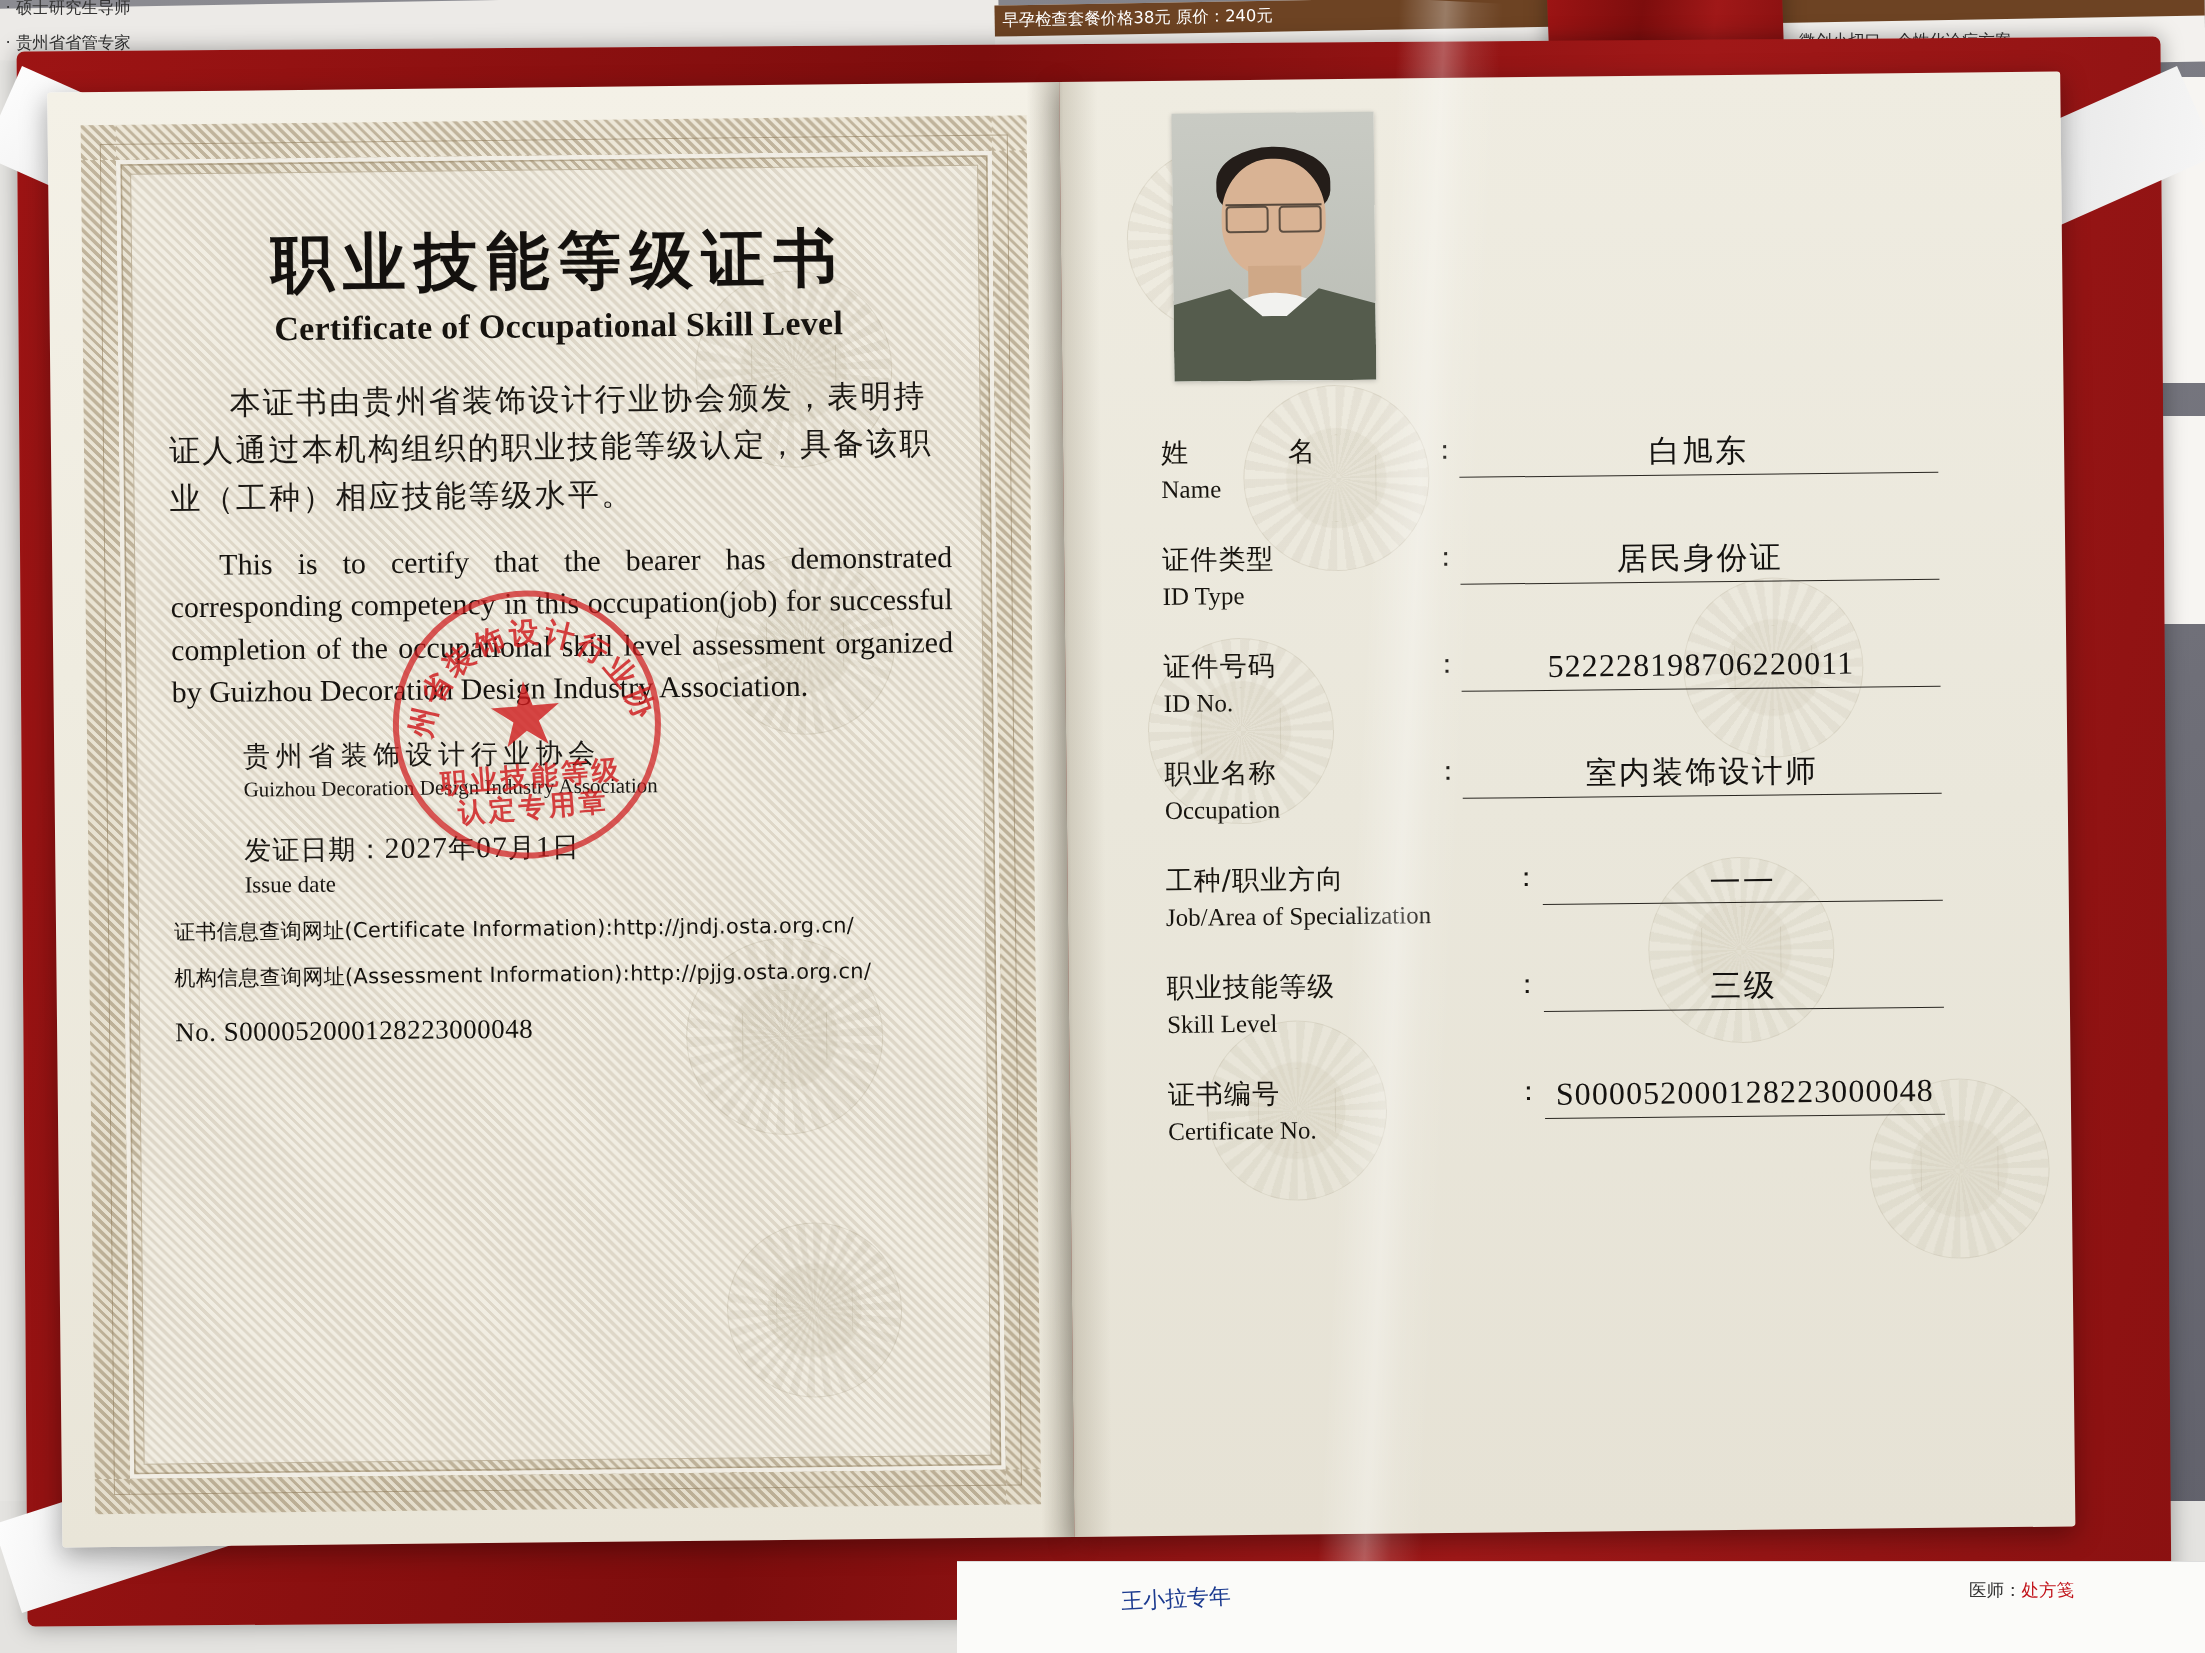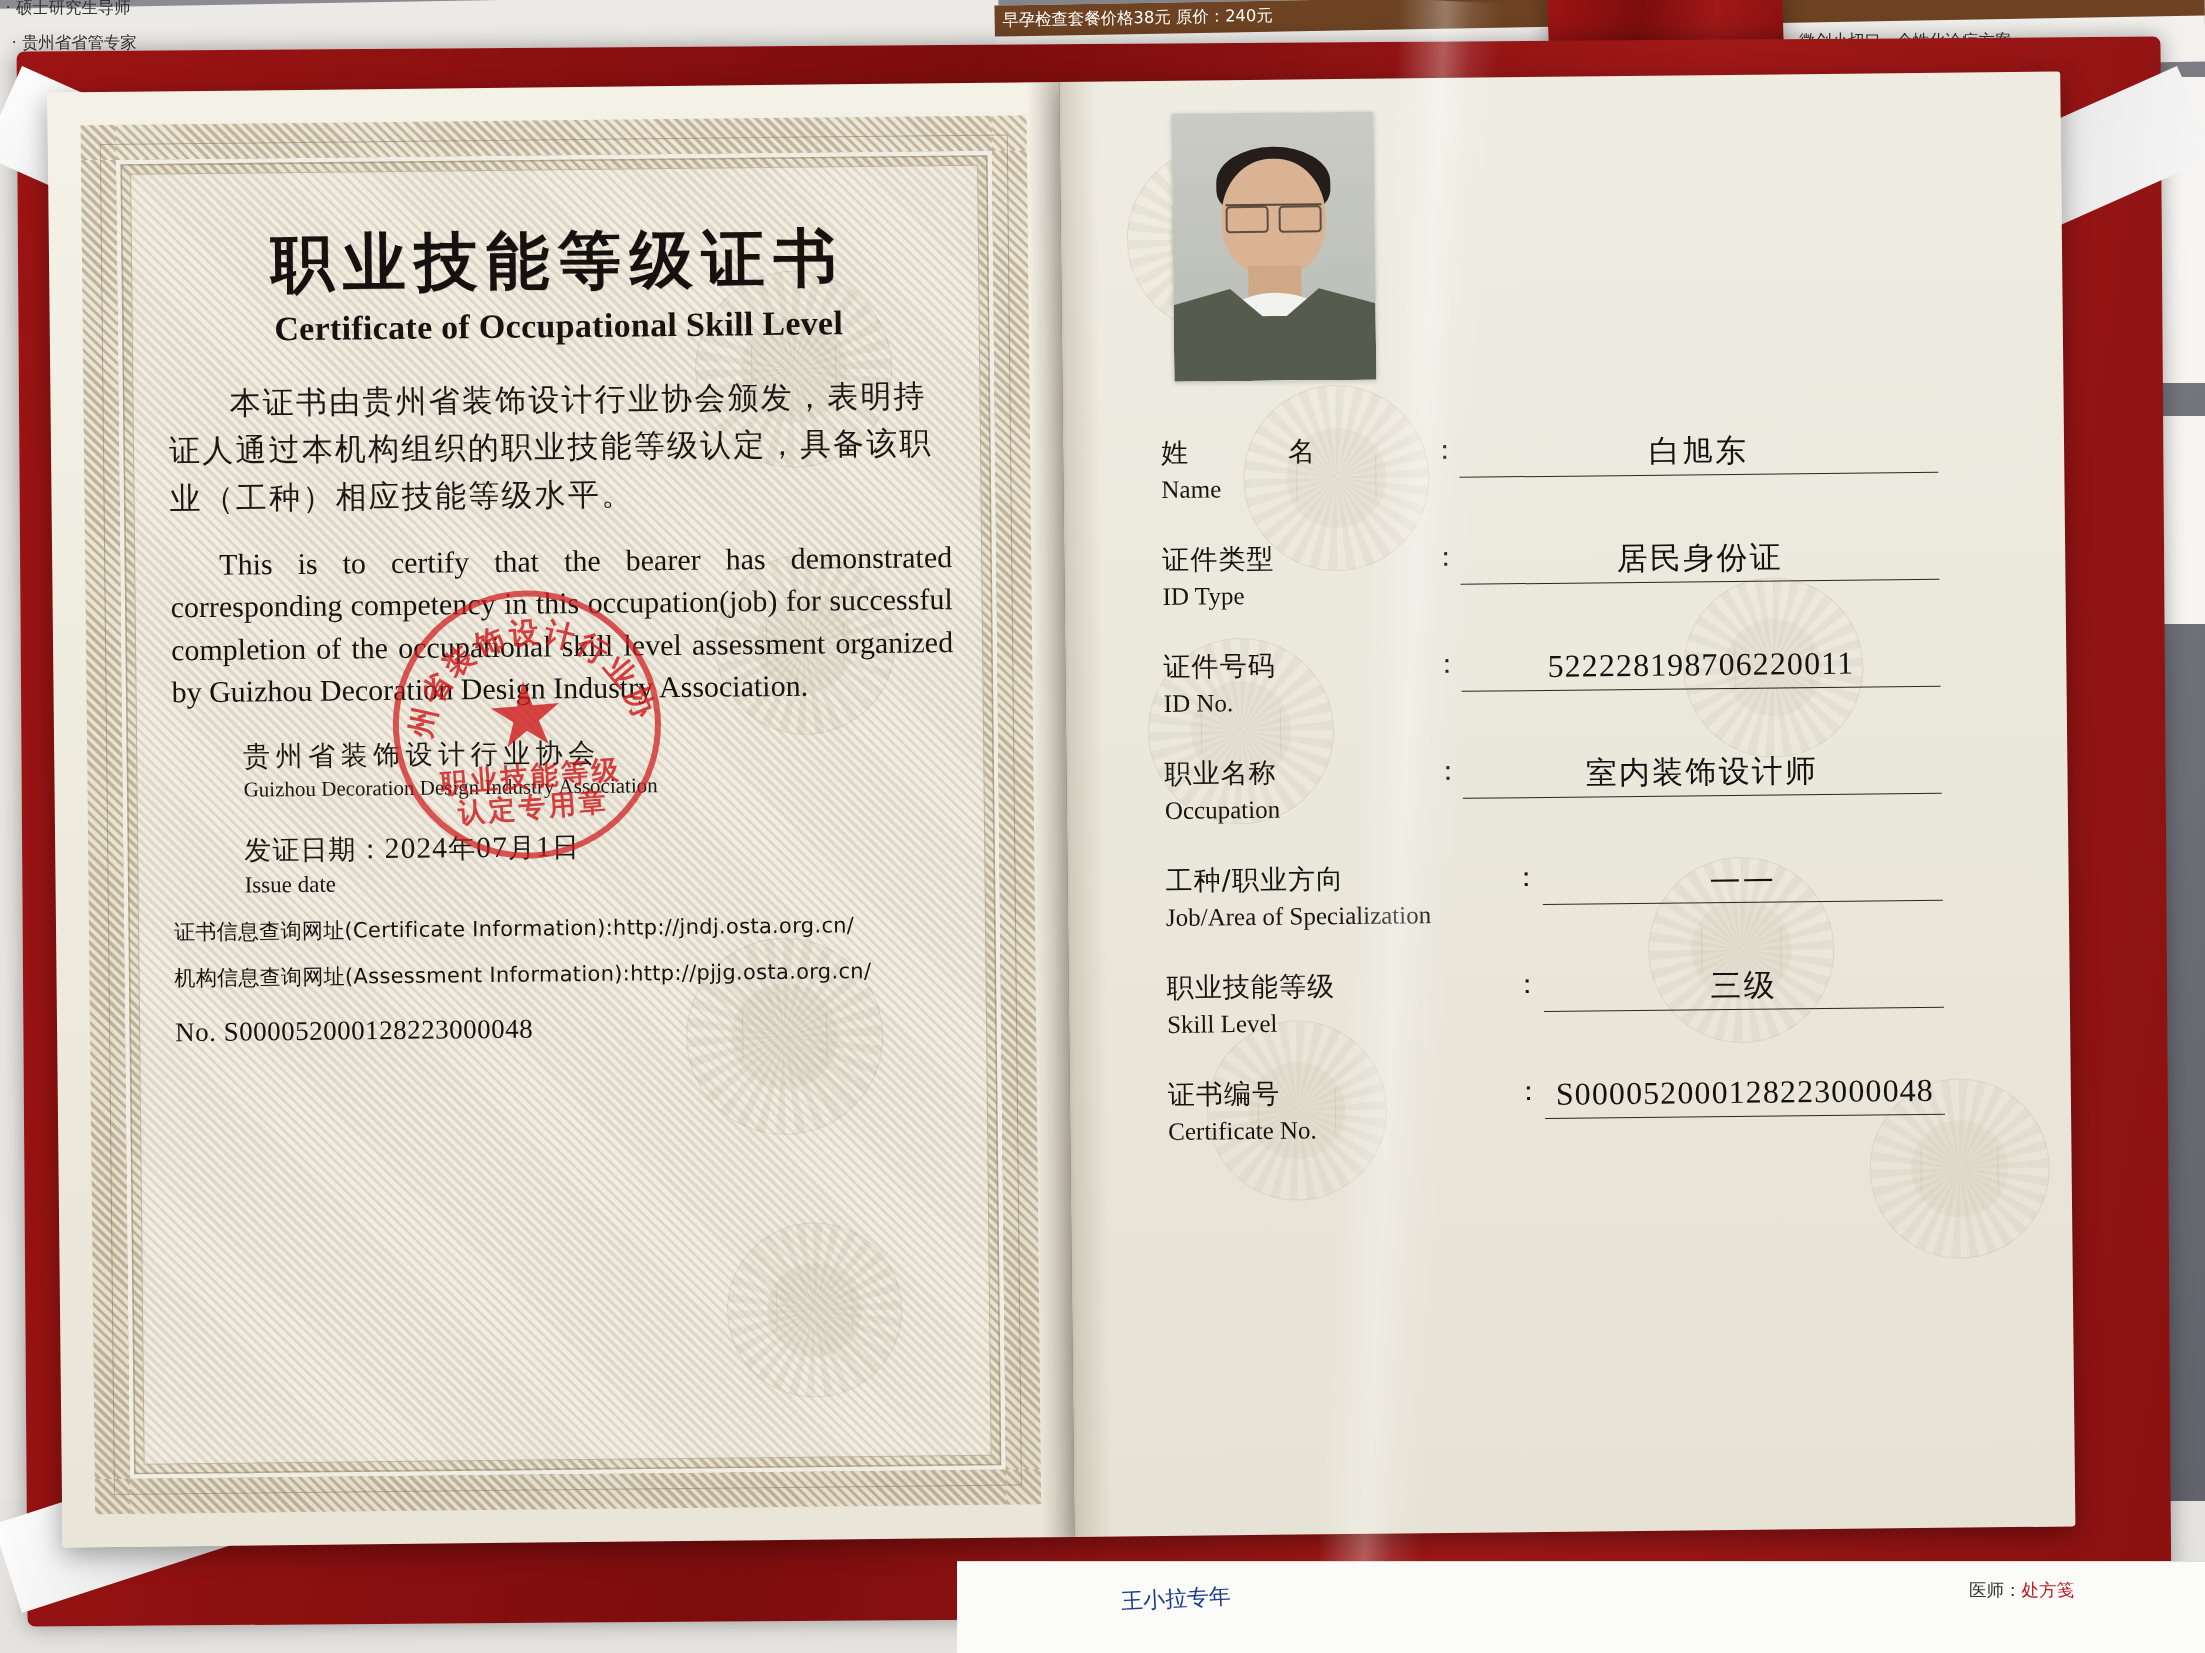--- a/index.html
+++ b/index.html
@@ -381,21 +381,21 @@
   <div class="desk-paper" style="left:0;bottom:-22px;width:2205px;height:175px;background:#e4e3e0;"></div>
 
   <div class="leaflet" style="left:995px;top:-5.5px;width:1210px;height:77px;transform:rotate(-1deg);">
     <div class="bar">
       <span>早孕检查套餐价格38元 原价：240元</span>
     </div>
   </div>
   <div class="top-note" style="left:1799px;top:30px;">微创小切口 · 个性化诊疗方案</div>
 
   <div class="top-note" style="left:5.5px;top:-3.3px;">· 硕士研究生导师</div>
-  <div class="top-note" style="left:5.5px;top:32px;margin-left:6px;">· 贵州省省管专家</div>
+  <div class="top-note" style="left:5.5px;top:32px;">· 贵州省省管专家</div>
   <div class="top-note" style="left:38px;top:66px;">· 贵阳市附属医院生殖医学中心创建人</div>
 
   <div class="cover" style="left:1548px;top:-16.4px;width:235px;height:77px;border-radius:5.5px;transform:rotate(-2deg);"></div>
 
   <div class="side-list" style="top:77px;height:306px;">
     <div class="tiny">· 原价：510元</div>
     <div>· 前列腺B超</div>
     <div>· 尿液检测   · 精液检查</div>
     <div>· 祛脂</div>
   </div>
@@ -434,21 +434,21 @@
         <div class="title-cn">职业技能等级证书</div>
         <div class="title-en">Certificate of Occupational Skill Level</div>
 
         <div class="body-cn">本证书由贵州省装饰设计行业协会颁发，表明持证人通过本机构组织的职业技能等级认定，具备该职业（工种）相应技能等级水平。</div>
         <div class="body-en">This is to certify that the bearer has demonstrated corresponding competency in this occupation(job) for successful completion of the occupational skill level assessment organized by Guizhou Decoration Design Industry Association.</div>
 
         <div class="issuer-cn">贵州省装饰设计行业协会</div>
         <div class="issuer-en">Guizhou Decoration Design Industry Association</div>
 
         <div class="issue-row">
-          <span>发证日期：</span><span class="num">2024</span><span>年</span><span class="num">07</span><span>月</span><span class="num">1</span><span>日</span>
+          <span>发证日期：</span><span class="num">2027</span><span>年</span><span class="num">07</span><span>月</span><span class="num">1</span><span>日</span>
         </div>
         <div class="issue-en">Issue date</div>
 
         <div class="url-line">证书信息查询网址(Certificate Information):http://jndj.osta.org.cn/</div>
         <div class="url-line">机构信息查询网址(Assessment Information):http://pjjg.osta.org.cn/</div>
 
         <div class="no-line">No. S000052000128223000048</div>
       </div>
 
       <div id="seal">

